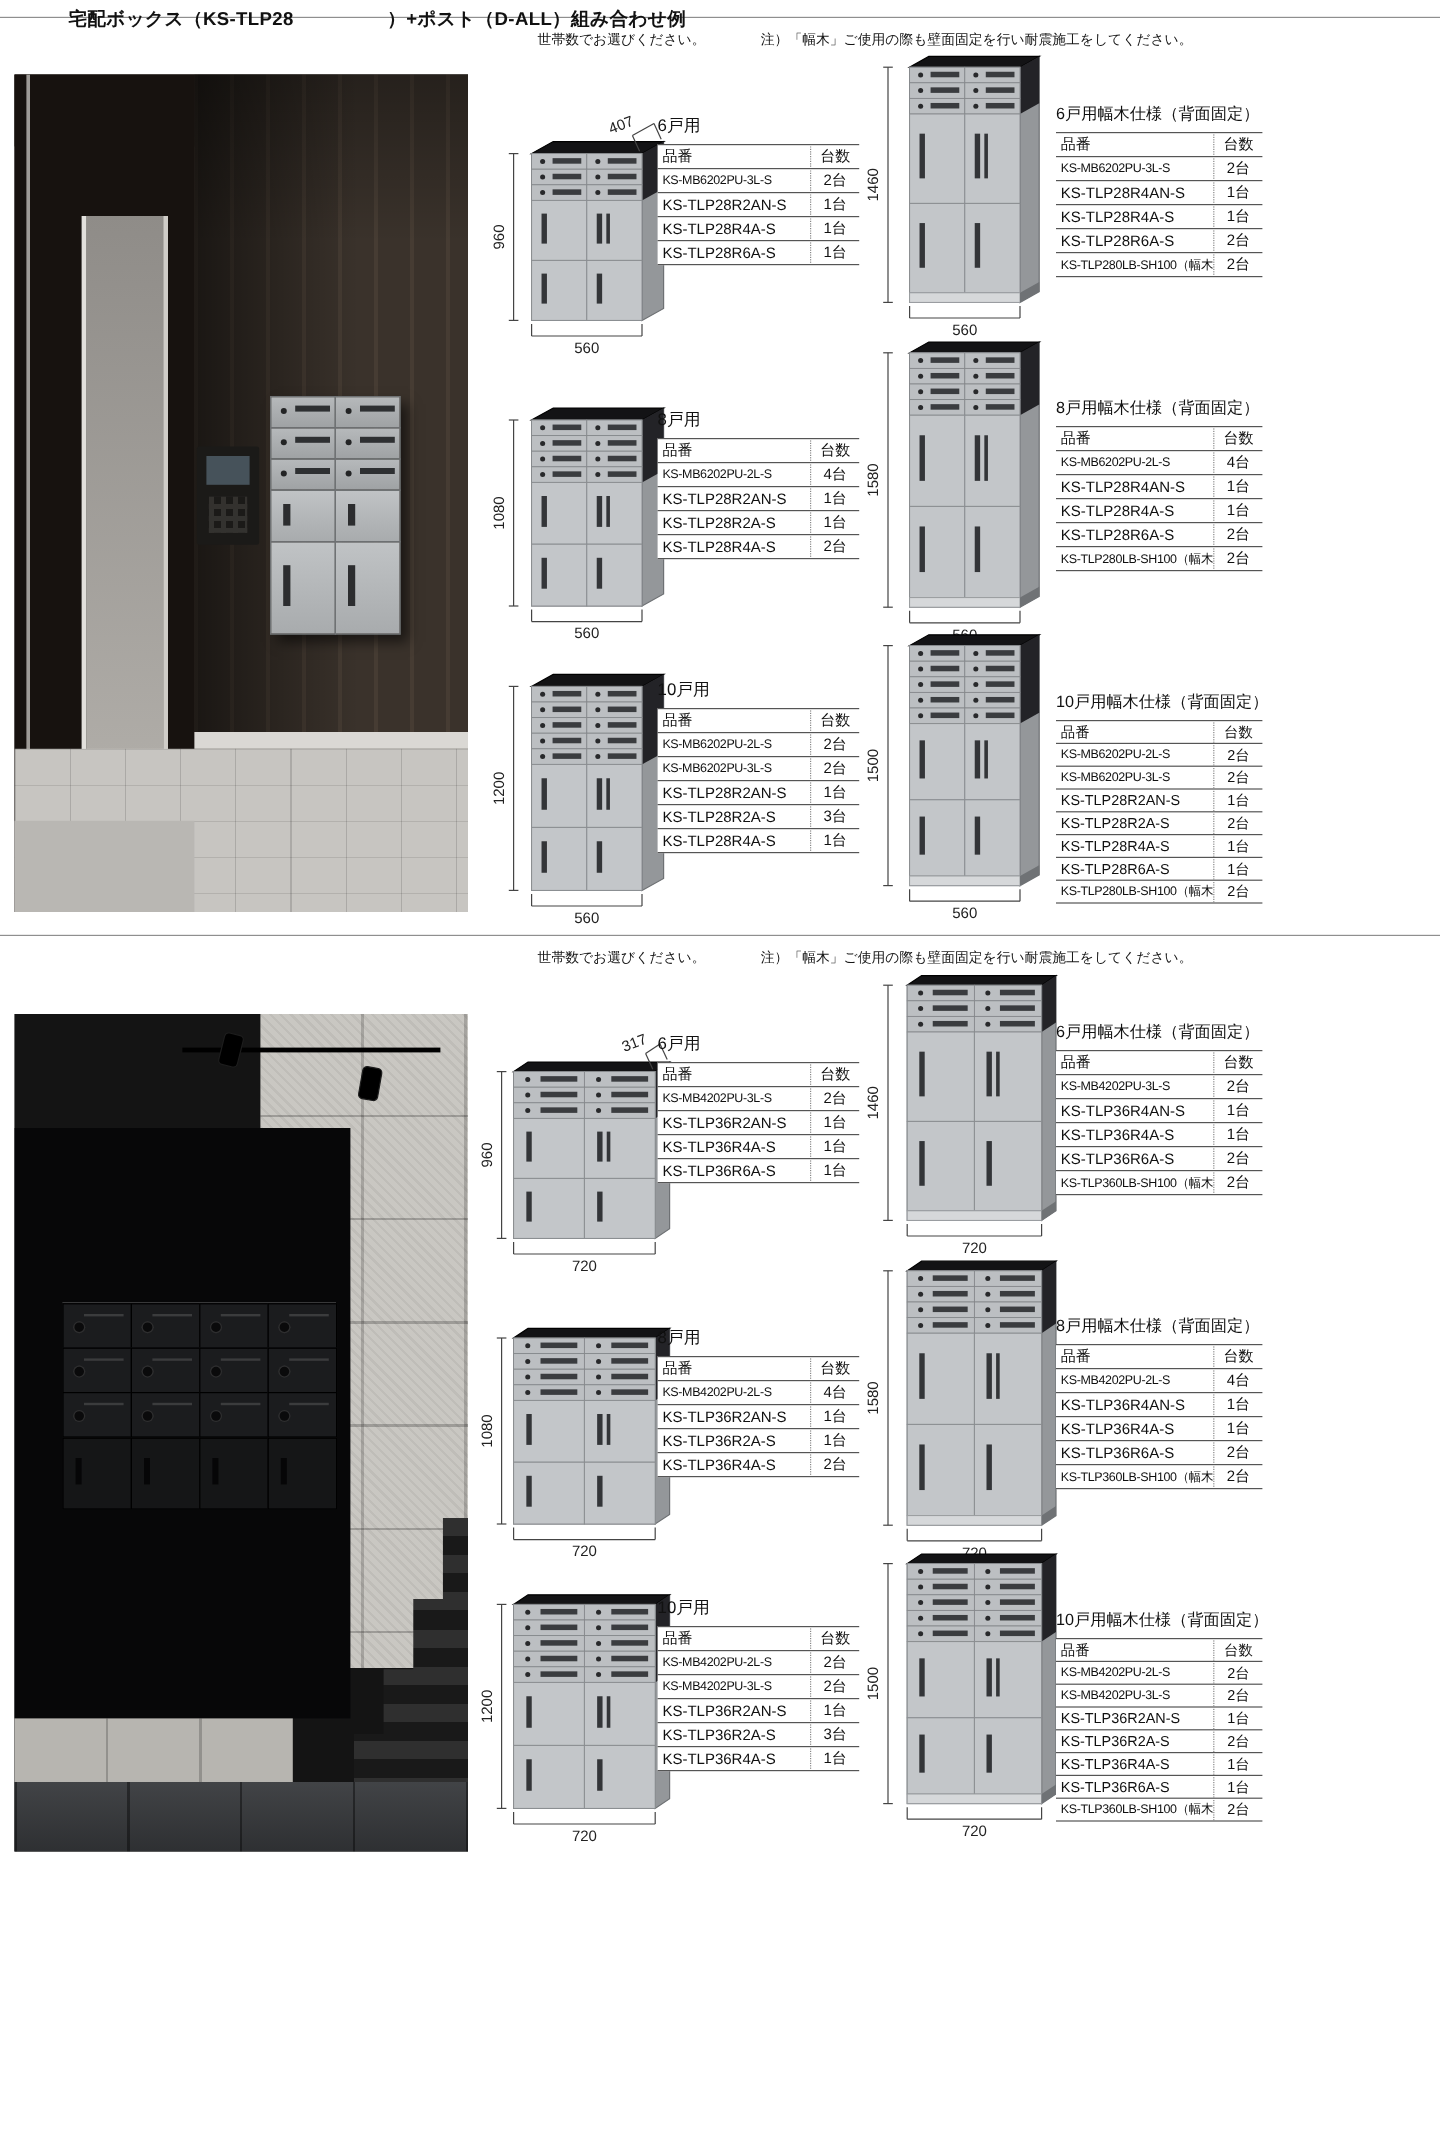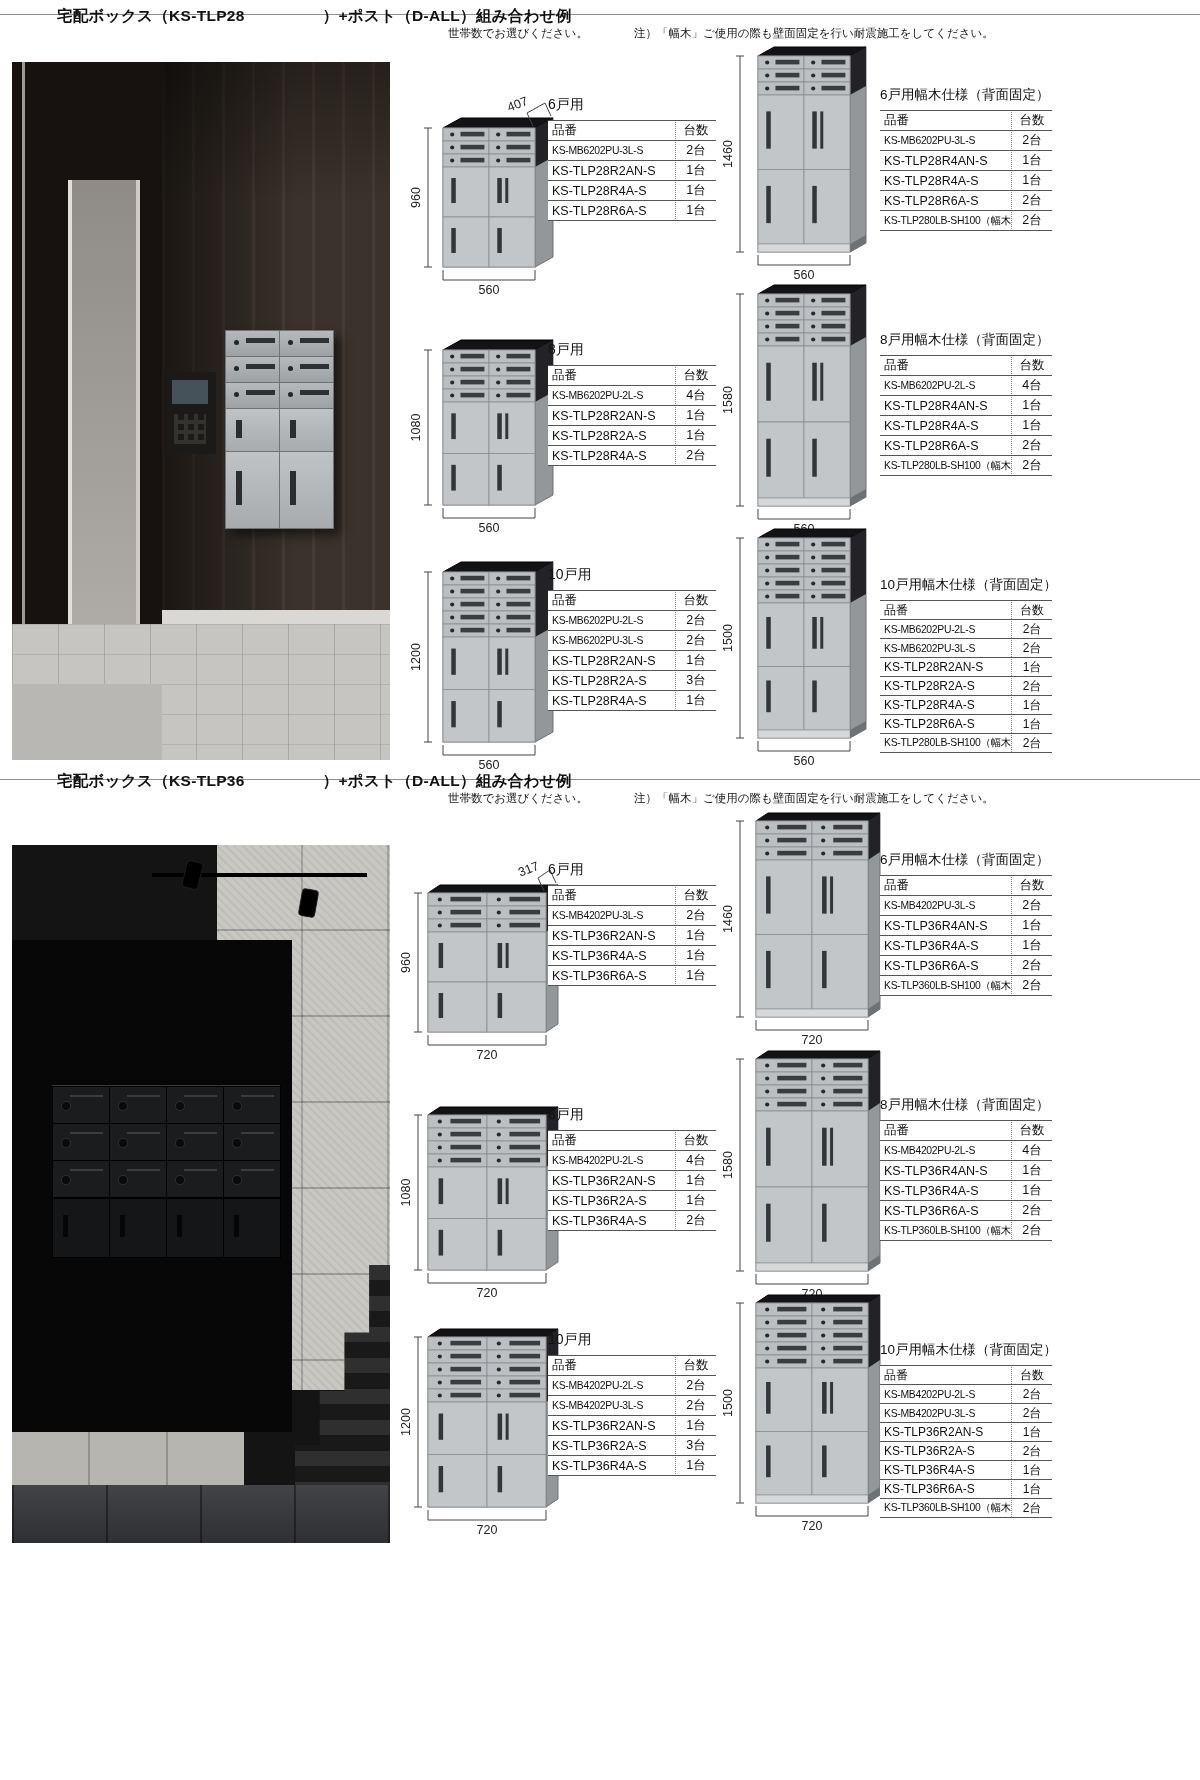--- a/index.html
+++ b/index.html
@@ -587,23 +587,20 @@
         <text x="6" y="116" text-anchor="middle" transform="rotate(-90 6 116)">1500</text>
         <line x1="32" y1="219" x2="32" y2="229" stroke="#444" stroke-width="1"></line>
         <line x1="124" y1="219" x2="124" y2="229" stroke="#444" stroke-width="1"></line>
         <line x1="32" y1="229" x2="124" y2="229" stroke="#444" stroke-width="1"></line>
         <text x="78" y="243" text-anchor="middle">560</text>
       </svg>
     </div>
 
   <div class="sec" id="sec1">
     <div class="sec-rule"></div>
-    <div class="sec-title">
-      <span>宅配ボックス（</span><span>KS-TLP36</span><span class="title-gap"></span><span>）+ポスト（D-ALL）組み合わせ例</span>
-    </div>
     <div class="sec-note note-a">世帯数でお選びください。</div>
     <div class="sec-note note-b">注）「幅木」ご使用の際も壁面固定を行い耐震施工をしてください。</div>
 
     <div class="photo photo2">
       <div class="abs p2-stone"></div>
       <div class="abs p2-track"></div>
       <div class="abs p2-spot p2-spot1"></div>
       <div class="abs p2-spot p2-spot2"></div>
       <div class="abs p2-black"></div>
       <div class="abs p2-stairs"></div>

